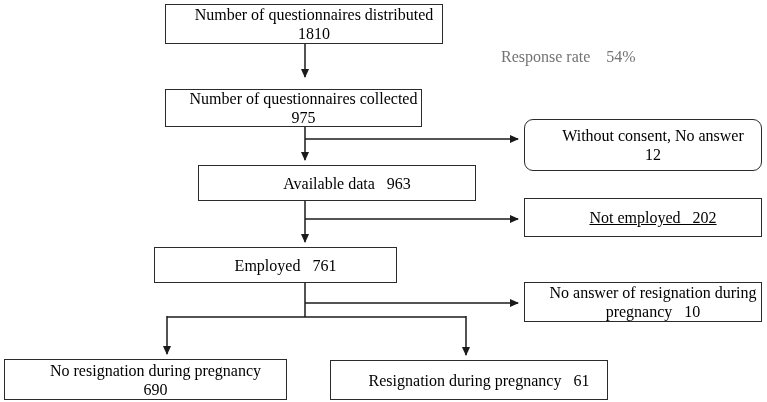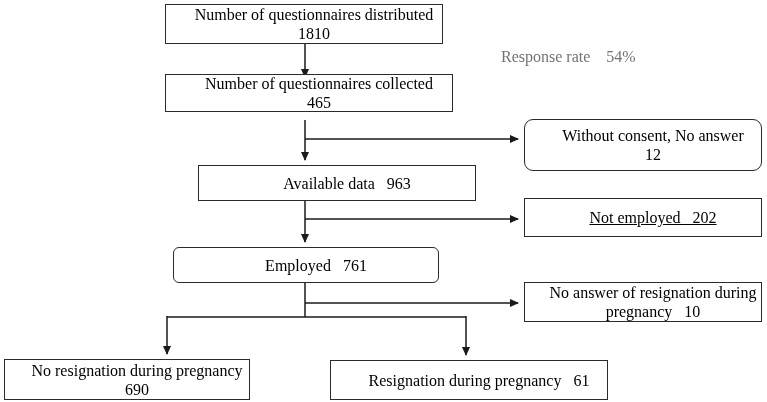--- a/index.html
+++ b/index.html
@@ -77,48 +77,48 @@
     <line x1="466" y1="316" x2="466" y2="355" stroke="#1a1a1a" stroke-width="1.5" marker-end="url(#arrowhead)"></line>
   </svg>
 
   <div class="float-label" style="left:501px; top:45px;">Response rate    54%</div>
 
   <div class="box" style="left:165px; top:4px; width:278px; height:40px;">
     <div class="line">Number of questionnaires distributed</div>
     <div class="line">1810</div>
   </div>
 
-  <div class="box" style="left:165px; top:74px; width:288px; height:38px;">
+  <div class="box" style="left:165px; top:89px; width:257px; height:38px;">
     <div class="line">Number of questionnaires collected</div>
-    <div class="line">465</div>
+    <div class="line">975</div>
   </div>
 
   <div class="box" style="left:165px; top:165px; width:278px; height:36px;margin-left:33px;">
     <div class="line">Available data   963</div>
   </div>
 
-  <div class="box" style="left:173px; top:247px; width:266px; height:36px;border-radius:6px;">
+  <div class="box" style="left:154px; top:247px; width:243px; height:36px;">
     <div class="line">Employed   761</div>
   </div>
 
   <div class="box" style="left:524px; top:119px; width:238px; height:52px;border-radius:9px;">
     <div class="line">Without consent, No answer</div>
     <div class="line">12</div>
   </div>
 
   <div class="box" style="left:524px; top:198px; width:238px; height:39px;text-decoration:underline;">
     <div class="line">Not employed   202</div>
   </div>
 
   <div class="box" style="left:524px; top:282px; width:238px; height:40px;">
     <div class="line">No answer of resignation during</div>
     <div class="line">pregnancy   10</div>
   </div>
 
-  <div class="box" style="left:4px; top:359px; width:246px; height:41px;">
+  <div class="box" style="left:4px; top:359px; width:283px; height:41px;">
     <div class="line">No resignation during pregnancy</div>
     <div class="line">690</div>
   </div>
 
   <div class="box" style="left:330px; top:360px; width:278px; height:40px;">
     <div class="line">Resignation during pregnancy   61</div>
   </div>
 
 </div>
 

